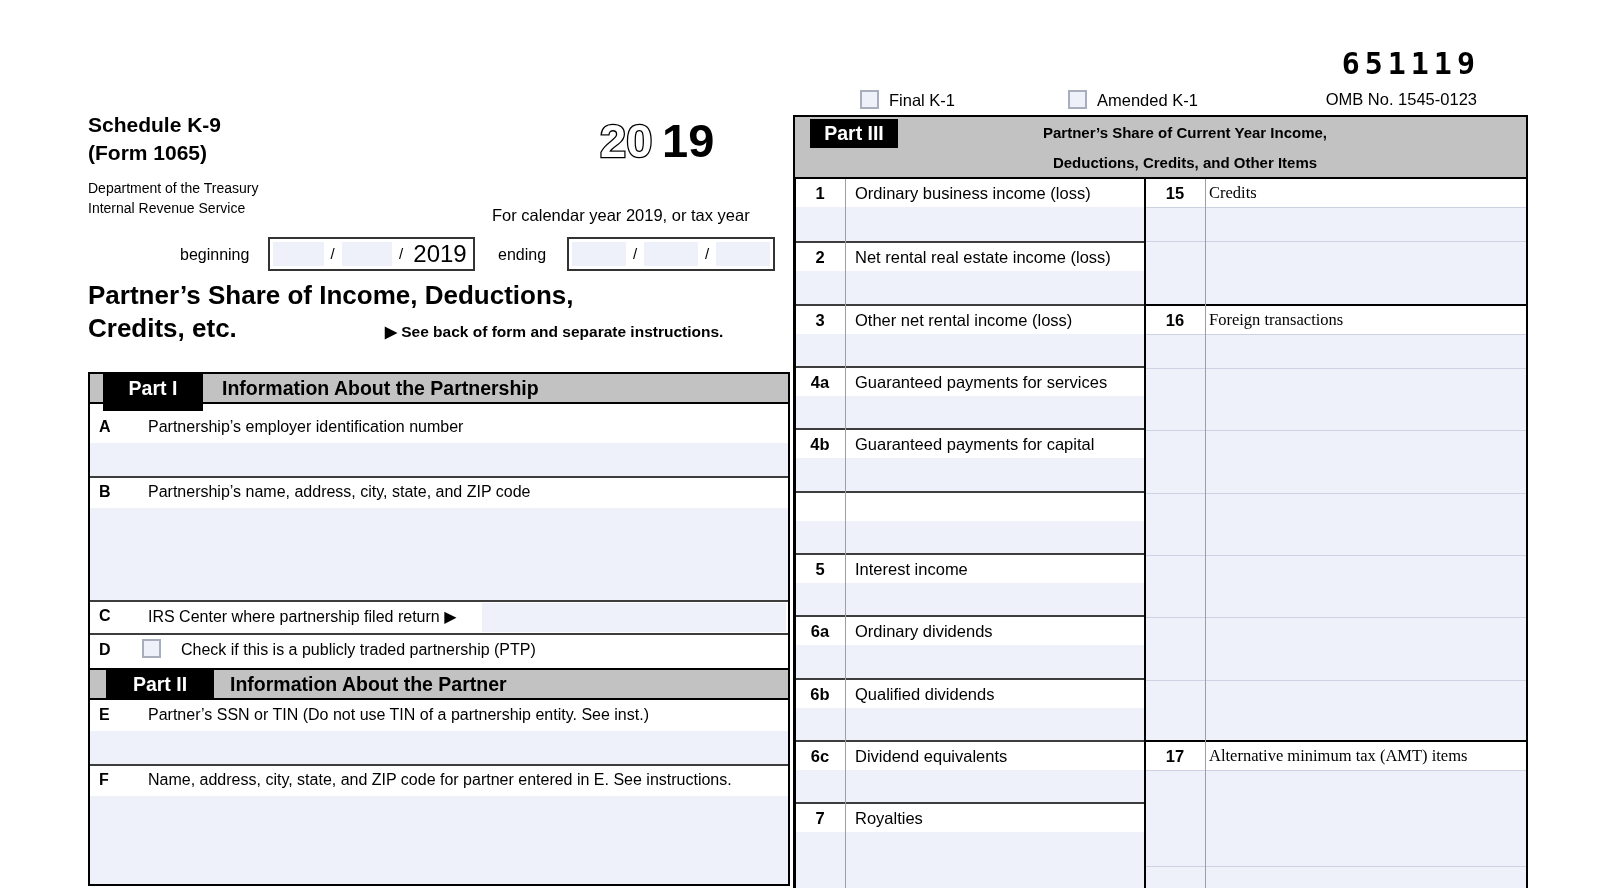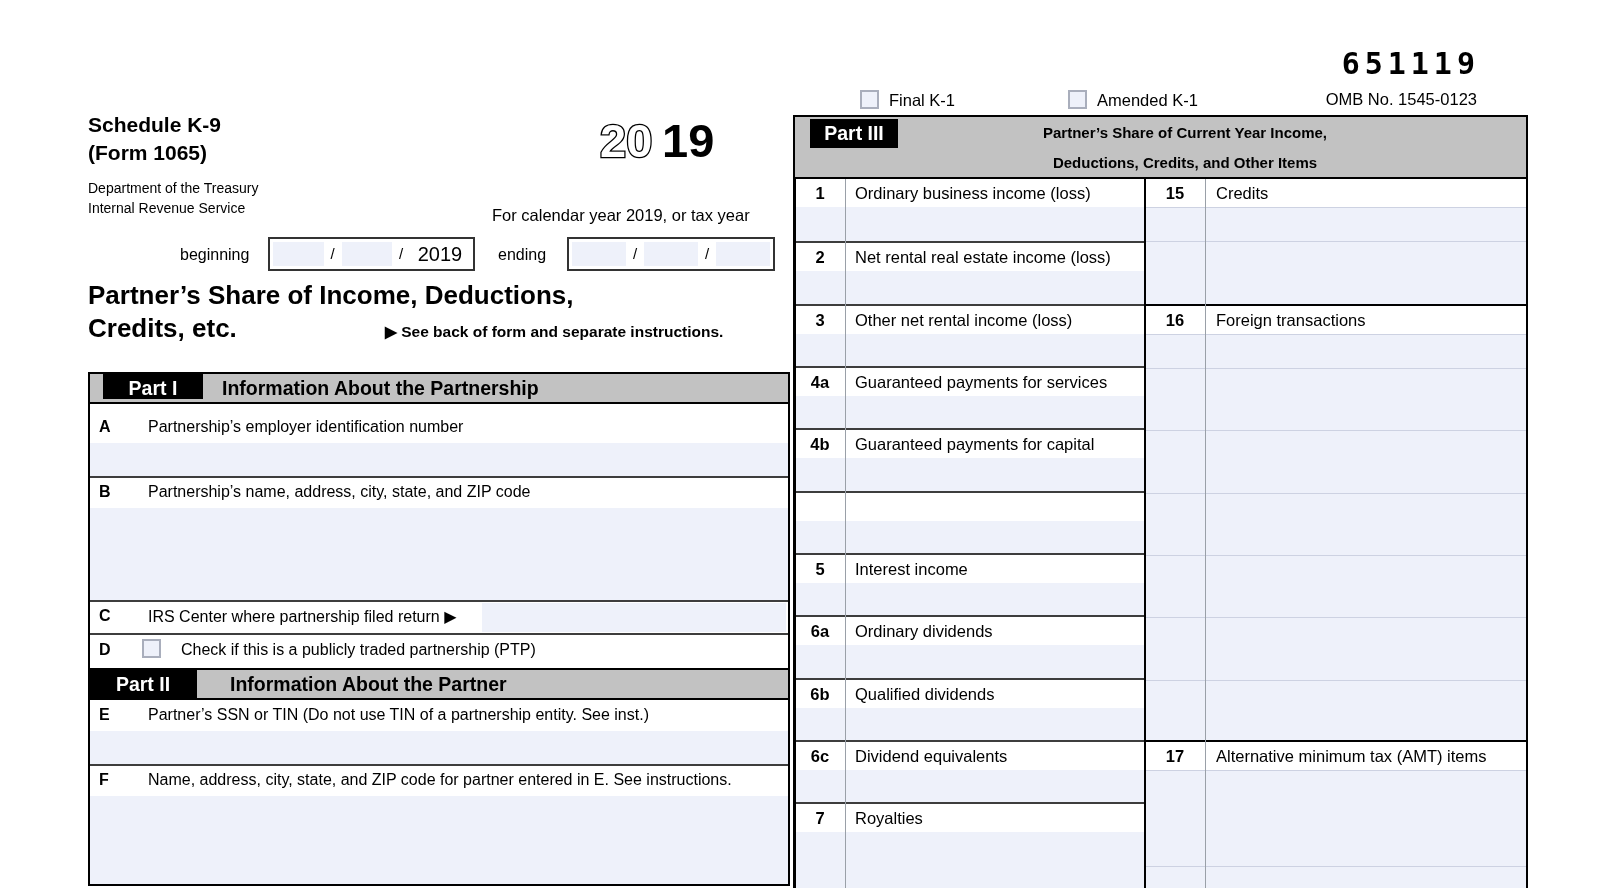--- a/index.html
+++ b/index.html
@@ -14,32 +14,32 @@
   .small{font-size:14px;line-height:18px;white-space:nowrap;}
   .txt{font-size:16px;white-space:nowrap;}
   .txt17{font-size:16.5px;white-space:nowrap;}
   .maintitle{font-size:26px;font-weight:bold;white-space:nowrap;}
   .seeback{font-size:15.5px;font-weight:bold;white-space:nowrap;}
   .ltr{font-weight:bold;font-size:16px;}
   .checkbox{width:19px;height:19px;background:#eef1fa;border:2px solid #a9aebc;box-sizing:border-box;}
   .datebox{border:2px solid #333;box-sizing:border-box;background:#fff;display:flex;align-items:stretch;padding:2px;}
   .dseg{flex:1;background:#eef1fa;margin:1px;}
   .dslash{width:16px;text-align:center;font-size:15px;line-height:26px;}
-  .dyear{width:62px;text-align:center;font-size:20px;line-height:26px;background:#fff;}
+  .dyear{width:62px;text-align:center;font-size:24px;line-height:26px;background:#fff;}
   .p3row{position:absolute;left:795px;width:350px;box-sizing:border-box;}
   .p3row .toprow{position:relative;background:#fff;height:28px;}
   .p3row .inp{position:absolute;left:0;right:0;bottom:0;top:28px;background:#eef1fa;}
   .p3num{position:absolute;left:0;width:50px;text-align:center;font-weight:bold;font-size:16.5px;line-height:28px;}
   .p3lbl{position:absolute;left:60px;font-size:16.5px;line-height:28px;white-space:nowrap;}
   .rowline{border-top:2px solid #3d3d3d;}
   .rsec{position:absolute;left:1145px;width:383px;background:#fff;box-sizing:border-box;}
   .rsec .toprow{position:relative;height:28px;background:#fff;}
   .rsec .inp{position:absolute;left:0;right:0;top:28px;bottom:0;background:#eef1fa;}
   .rsec .p3num{width:60px;}
-  .rsec .p3lbl{left:71px;}
+  .rsec .p3lbl{left:64px;font-family:Liberation Serif, serif;}
   .secline{border-top:2px solid #000;}
   .faint{position:absolute;left:0;right:0;height:1px;background:#cdd2e2;}
   .vline{position:absolute;background:#000;}
   .vthin{position:absolute;width:1px;background:#9aa0a8;}
   .barcode{font-family:"DejaVu Sans Mono",monospace;font-weight:bold;font-size:30px;letter-spacing:5px;text-align:right;}
   .omb{font-size:16.5px;text-align:right;white-space:nowrap;}
   .p3title{font-weight:bold;font-size:15px;line-height:29px;text-align:center;white-space:nowrap;}
 </style>
 </head>
 <body>
@@ -82,21 +82,21 @@
     <div class="dseg"></div>
     <div class="dslash">/</div>
     <div class="dseg"></div>
   </div>
 
   <div class="abs maintitle" style="left:88px;top:280px;">Partner’s Share of Income, Deductions,</div>
   <div class="abs maintitle" style="left:88px;top:313px;">Credits, etc.</div>
   <div class="abs seeback" style="left:385px;top:323px;">▶ See back of form and separate instructions.</div>
 
   <div class="abs bar" style="left:88px;top:372px;width:702px;height:32px;"></div>
-  <div class="abs barlabel" style="left:103px;top:373px;width:100px;height:26px;">Part I</div>
+  <div class="abs barlabel" style="left:103px;top:373px;width:100px;height:38px;">Part I</div>
   <div class="abs bartitle" style="left:222px;top:374px;">Information About the Partnership</div>
 
   <div class="abs ltr" style="left:99px;top:418px;">A</div>
   <div class="abs txt" style="left:148px;top:418px;">Partnership’s employer identification number</div>
   <div class="abs blue" style="left:90px;top:443px;width:698px;height:33px;"></div>
   <div class="abs" style="left:88px;top:476px;width:702px;height:2px;background:#3d3d3d;"></div>
 
   <div class="abs ltr" style="left:99px;top:483px;">B</div>
   <div class="abs txt" style="left:148px;top:483px;">Partnership’s name, address, city, state, and ZIP code</div>
   <div class="abs blue" style="left:90px;top:508px;width:698px;height:92px;"></div>
@@ -105,21 +105,21 @@
   <div class="abs txt" style="left:99px;top:607px;font-weight:bold;">C</div>
   <div class="abs txt" style="left:148px;top:607px;">IRS Center where partnership filed return ▶</div>
   <div class="abs blue" style="left:482px;top:603px;width:304px;height:29px;"></div>
   <div class="abs" style="left:88px;top:633px;width:702px;height:2px;background:#3d3d3d;"></div>
 
   <div class="abs ltr" style="left:99px;top:641px;">D</div>
   <div class="abs checkbox" style="left:142px;top:639px;"></div>
   <div class="abs txt" style="left:181px;top:641px;">Check if this is a publicly traded partnership (PTP)</div>
 
   <div class="abs bar" style="left:88px;top:668px;width:702px;height:32px;"></div>
-  <div class="abs barlabel" style="left:89px;top:669px;width:108px;height:30px;">Part II</div>
+  <div class="abs barlabel" style="left:106px;top:669px;width:108px;height:30px;">Part II</div>
   <div class="abs bartitle" style="left:230px;top:670px;">Information About the Partner</div>
 
   <div class="abs ltr" style="left:99px;top:706px;">E</div>
   <div class="abs txt" style="left:148px;top:706px;">Partner’s SSN or TIN (Do not use TIN of a partnership entity. See inst.)</div>
   <div class="abs blue" style="left:90px;top:731px;width:698px;height:33px;"></div>
   <div class="abs" style="left:88px;top:764px;width:702px;height:2px;background:#3d3d3d;"></div>
 
   <div class="abs ltr" style="left:99px;top:771px;">F</div>
   <div class="abs txt" style="left:148px;top:771px;">Name, address, city, state, and ZIP code for partner entered in E. See instructions.</div>
   <div class="abs blue" style="left:90px;top:796px;width:698px;height:88px;"></div>

